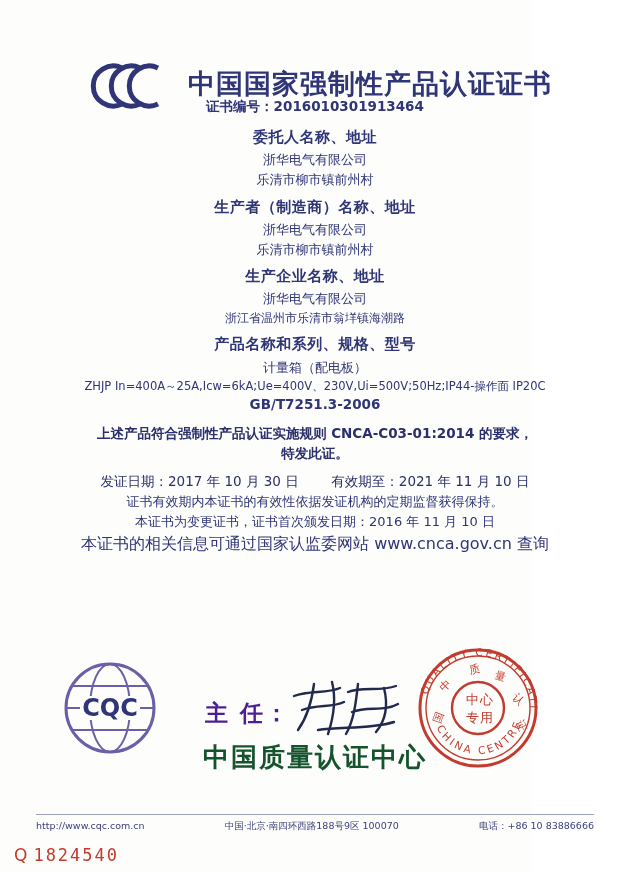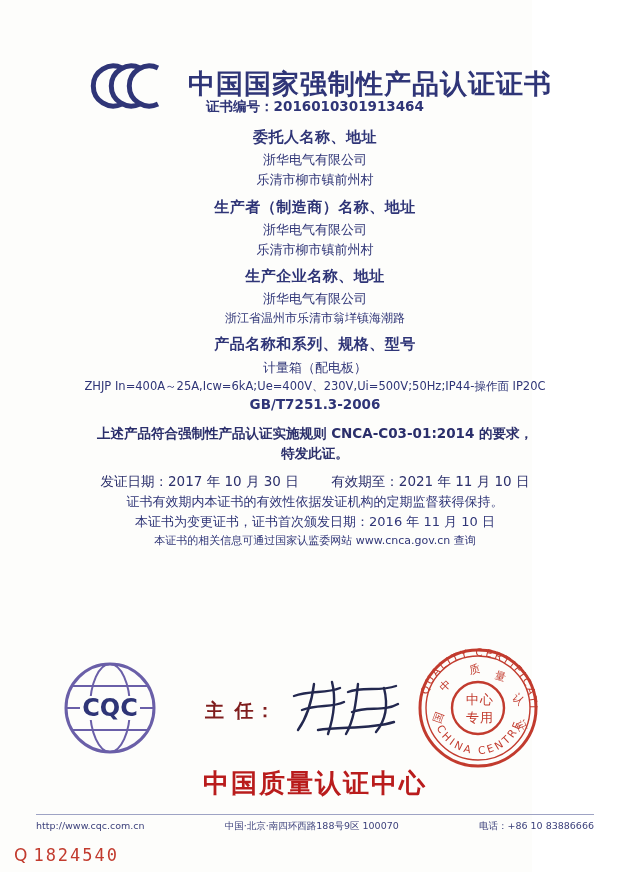--- a/index.html
+++ b/index.html
@@ -108,21 +108,21 @@
     font-size: 13.5px;
     margin-top: 7px;
     line-height: 1.55;
   }
   .dates .gap { display: inline-block; width: 24px; }
   .note {
     font-size: 13px;
     line-height: 1.55;
   }
   .note.small {
-    font-size: 11px;
+    font-size: 16px;
   }
 
   
   .seal-row {
     position: absolute;
     left: 0;
     top: 636px;
     width: 630px;
     height: 130px;
   }
@@ -130,23 +130,23 @@
     position: absolute;
     left: 62px;
     top: 24px;
     width: 96px;
     height: 96px;
   }
   .chairman {
     position: absolute;
     left: 205px;
     top: 62px;
-    font-size: 19px;
-    font-weight: bold;
-    color: #7f1d1d;
+    font-size: 23px;
+    font-weight: bold;
+    color: #4c1d95;
     letter-spacing: 2px;
   }
   .signature {
     position: absolute;
     left: 288px;
     top: 38px;
     width: 120px;
     height: 70px;
   }
   .red-seal {
@@ -154,27 +154,27 @@
     left: 410px;
     top: 4px;
     width: 136px;
     height: 136px;
   }
 
   
   .org-name {
     position: absolute;
     left: 0;
-    top: 766px;
+    top: 740px;
     width: 630px;
     text-align: center;
     font-size: 26px;
     font-weight: bold;
     letter-spacing: 2px;
-    color: #b91c1c;
+    color: #14532d;
   }
   .footer-rule {
     position: absolute;
     left: 36px;
     top: 814px;
     width: 558px;
     height: 1px;
     background: #9ea3c4;
   }
   .footer {

